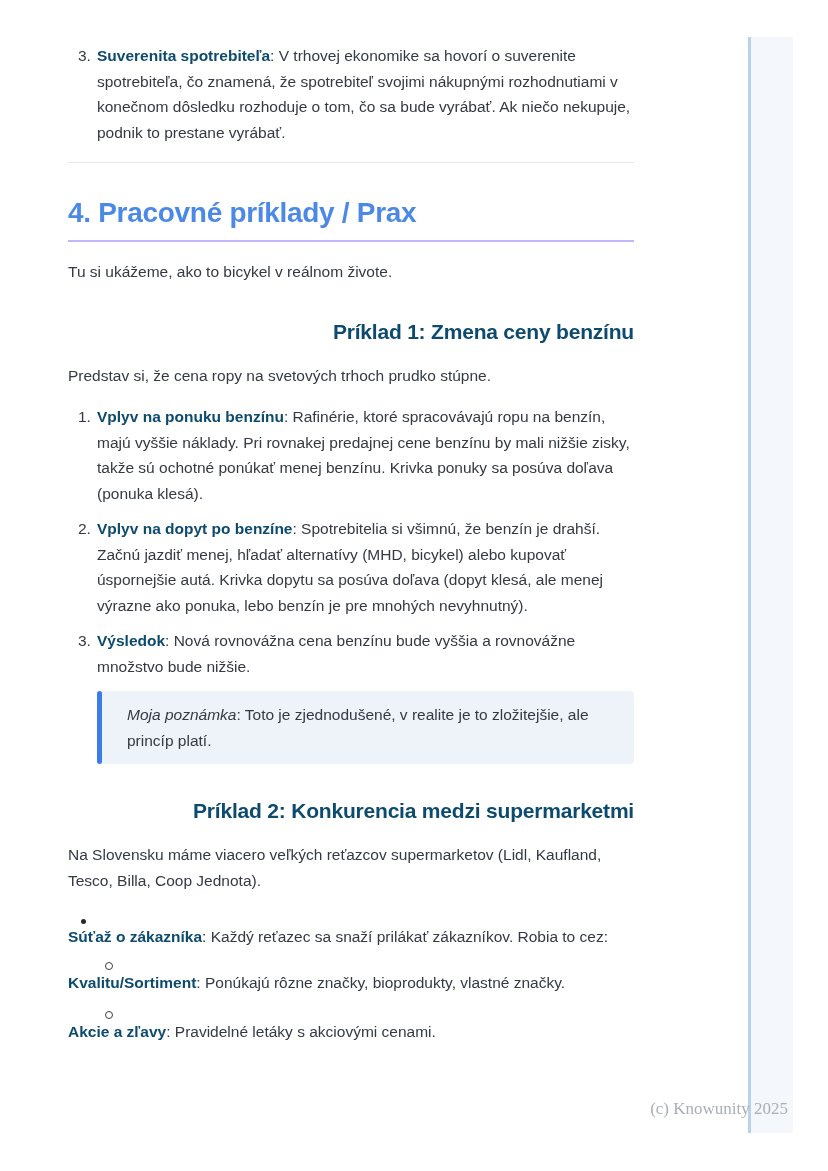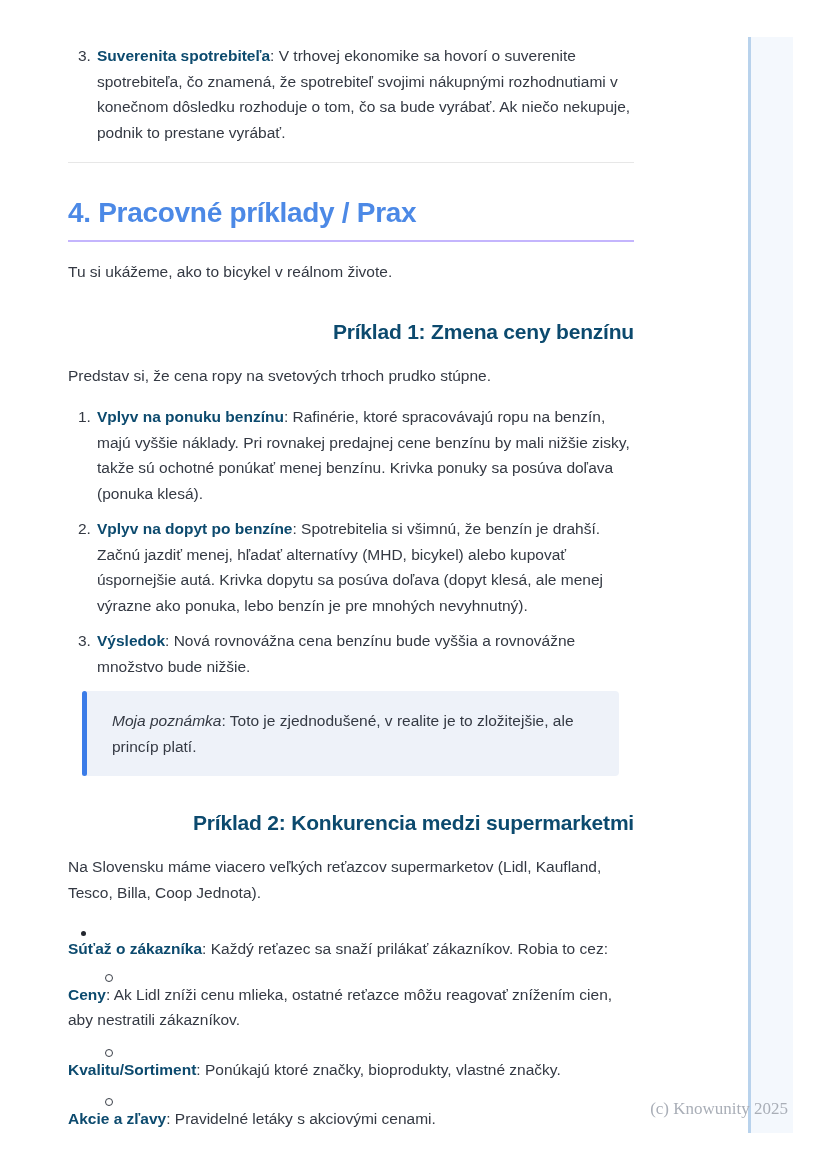--- a/index.html
+++ b/index.html
@@ -29,22 +29,22 @@
     color:#4c89e6;letter-spacing:-0.3px;
     border-bottom:2px solid #c4b5fd;padding-bottom:9px;
   }
   p.para{margin:17px 0 0 0;}
   h2.sub{
     margin:33px 0 0 0;font-size:21px;line-height:28px;font-weight:700;
     color:#0c4a6e;letter-spacing:-0.2px;text-align:right;
   }
   .olist{margin-top:16px;}
   blockquote.note{
-    position:relative;margin:12px 0 0 14px;width:477px;
-    background:#eef2f9;border-radius:4px;padding:17px 30px;
+    position:relative;margin:12px 0 0 29px;width:477px;
+    background:#eef2f9;border-radius:4px;padding:11px 30px;
   }
   blockquote.note::before{
     content:'';position:absolute;left:0;top:0;bottom:0;width:5px;
     background:#3b7ce8;border-radius:6px;
   }
   blockquote.note em{font-style:italic;}
   .ulist{margin-top:16px;}
   .uli{display:flex;align-items:flex-start;flex-direction:column;}
   .dot{
     flex:0 0 auto;width:5px;height:5px;border-radius:50%;
@@ -107,25 +107,21 @@
   <p class="para">Na Slovensku máme viacero veľkých reťazcov supermarketov (Lidl, Kaufland, Tesco, Billa, Coop Jednota).</p>
 
   <div class="ulist">
     <div class="uli">
       <span class="dot"></span>
       <div class="body"><strong>Súťaž o zákazníka</strong><span>: Každý reťazec sa snaží prilákať zákazníkov. Robia to cez:</span></div>
     </div>
     <div class="sublist">
       <div class="uli">
         <span class="ring"></span>
-        <div class="body"><strong>Ceny</strong><span>: Ak Lidl zníži cenu mlieka, ostatné reťazce môžu reagovať znížením cien, aby nestratili zákazníkov.</span></div>
-      </div>
-      <div class="uli">
-        <span class="ring"></span>
-        <div class="body"><strong>Kvalitu/Sortiment</strong><span>: Ponúkajú ktoré značky, bioprodukty, vlastné značky.</span></div>
+        <div class="body"><strong>Kvalitu/Sortiment</strong><span>: Ponúkajú rôzne značky, bioprodukty, vlastné značky.</span></div>
       </div>
       <div class="uli">
         <span class="ring"></span>
         <div class="body"><strong>Akcie a zľavy</strong><span>: Pravidelné letáky s akciovými cenami.</span></div>
       </div>
     </div>
   </div>
 
 </div>
 

